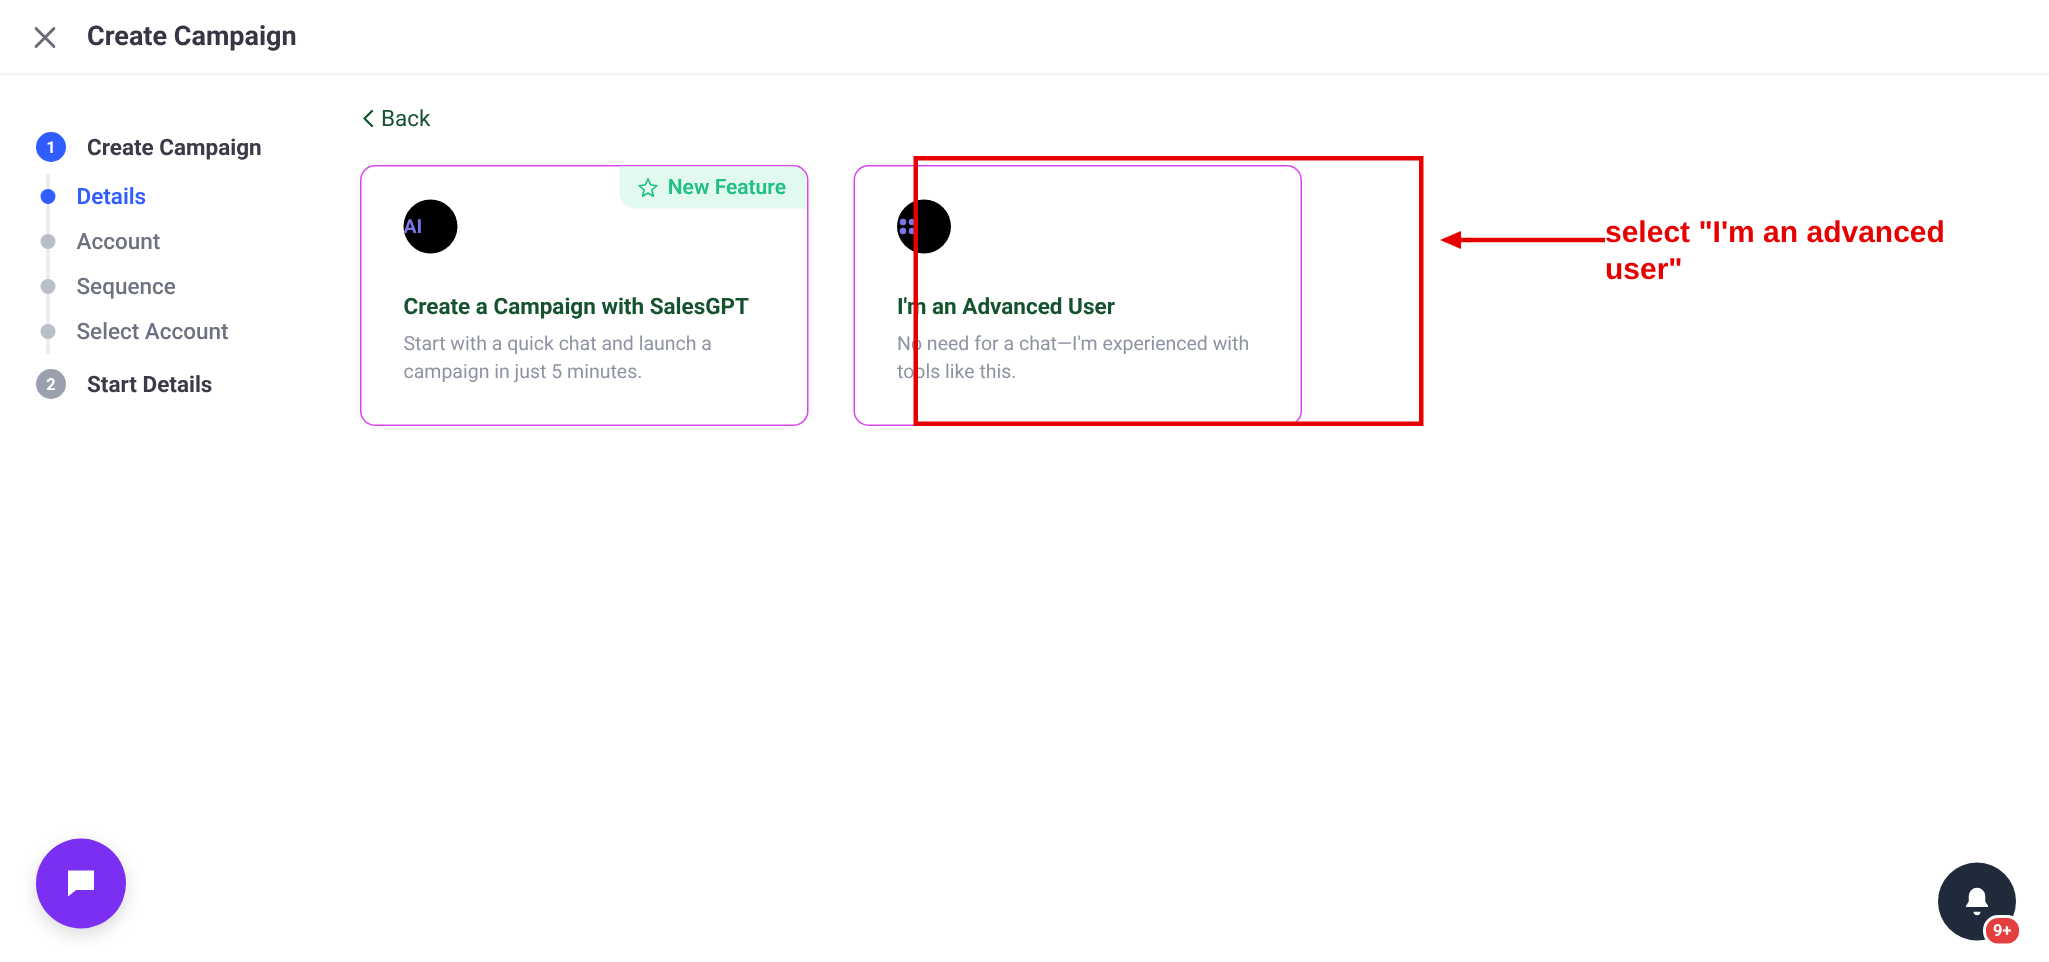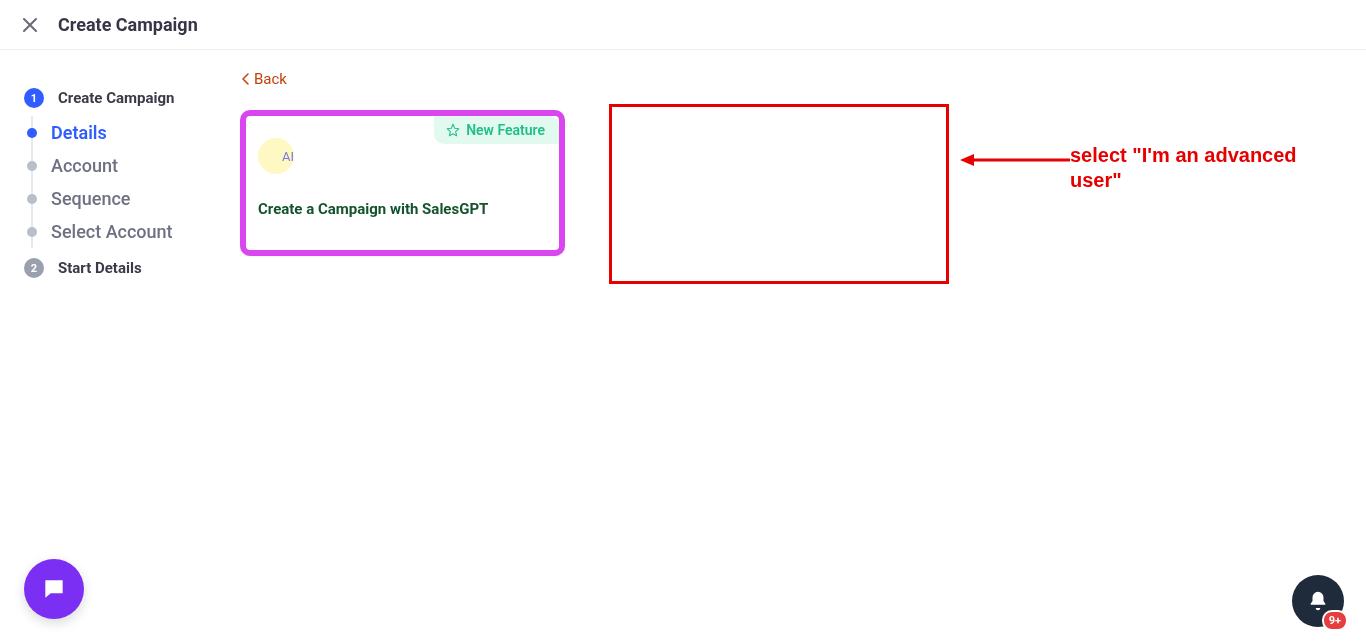--- a/index.html
+++ b/index.html
@@ -86,64 +86,64 @@
     cursor: pointer;
   }
   .substep-dot {
     width: 10px; height: 10px;
     border-radius: 50%;
     background: #b9bec9;
     flex-shrink: 0;
   }
   .substep.current .substep-dot { background: #2f5dff; }
   .substep-label {
-    font-size: 18px;
+    font-size: 15px;
     color: #6e7181;
     font-weight: 500;
   }
   .substep.current .substep-label { color: #2f5dff; font-weight: 600; }
 
   
   .main {
     flex: 1;
     padding: 0 20px 0 0;
     position: relative;
   }
   .back-link {
     display: inline-flex;
     align-items: center;
     gap: 4px;
-    color: #c2410c;
+    color: #14532d;
     font-size: 15px;
     cursor: pointer;
     margin-bottom: 22px;
     margin-left: 2px;
   }
   .cards {
     display: flex;
     gap: 30px;
   }
   .card {
-    width: 325px;
-    border: 6px solid #d946ef;
+    width: 299px;
+    border: 1px solid #d946ef;
     border-radius: 10px;
-    padding: 22px 24px 24px 12px;
+    padding: 22px 24px 24px 28px;
     position: relative;
     background: #fff;
   }
   .card-icon {
     width: 36px; height: 36px;
     border-radius: 50%;
-    background: #fef9c3;
-    display: inline-flex;
-    align-items: center;
-    justify-content: flex-end;
+    background: #000000;
+    display: inline-flex;
+    align-items: center;
+    justify-content: flex-start;
     margin-bottom: 26px;
     color: #7b76e6;
-    font-weight: 400;
+    font-weight: 700;
     font-size: 13px;
   }
   .card-title {
     font-size: 15px;
     font-weight: 700;
     color: #14532d;
     margin-bottom: 8px;
   }
   .card-desc {
     font-size: 13px;
@@ -291,22 +291,35 @@
         <div class="new-badge">
           <svg width="14" height="14" viewBox="0 0 24 24">
               <path d="M12 2l2.9 6.9L22 10l-5.5 4.8L18.2 22 12 18.3 5.8 22l1.7-7.2L2 10l7.1-1.1L12 2z" fill="none" stroke="currentColor" stroke-width="1.8" stroke-linejoin="round"></path>
             </svg>
           <span>New Feature</span>
         </div>
         <div class="card-icon">
           <span>AI</span>
         </div>
         <div class="card-title">Create a Campaign with SalesGPT</div>
-      </div>
-
+        <div class="card-desc">Start with a quick chat and launch a campaign in just 5 minutes.</div>
+      </div>
+
+      <div class="card">
+        <div class="card-icon">
+          <svg width="14" height="14" viewBox="0 0 14 14">
+            <circle cx="4" cy="4" r="2.2" fill="#7b76e6"></circle>
+            <circle cx="10" cy="4" r="2.2" fill="#7b76e6"></circle>
+            <circle cx="4" cy="10" r="2.2" fill="#7b76e6"></circle>
+            <circle cx="10" cy="10" r="2.2" fill="#7b76e6"></circle>
+          </svg>
+        </div>
+        <div class="card-title">I'm an Advanced User</div>
+        <div class="card-desc">No need for a chat—I'm experienced with tools like this.</div>
+      </div>
 
     </div>
 
     
     <div class="highlight-box" style="left:369px; top:34px; width:340px; height:180px;"></div>
 
     
     <svg class="arrow-svg" style="left:720px; top:80px;" width="110" height="20" viewBox="0 0 110 20">
       <line x1="110" y1="10" x2="12" y2="10" stroke="#e60000" stroke-width="3"></line>
       <polygon points="0,10 14,4 14,16" fill="#e60000"></polygon>

